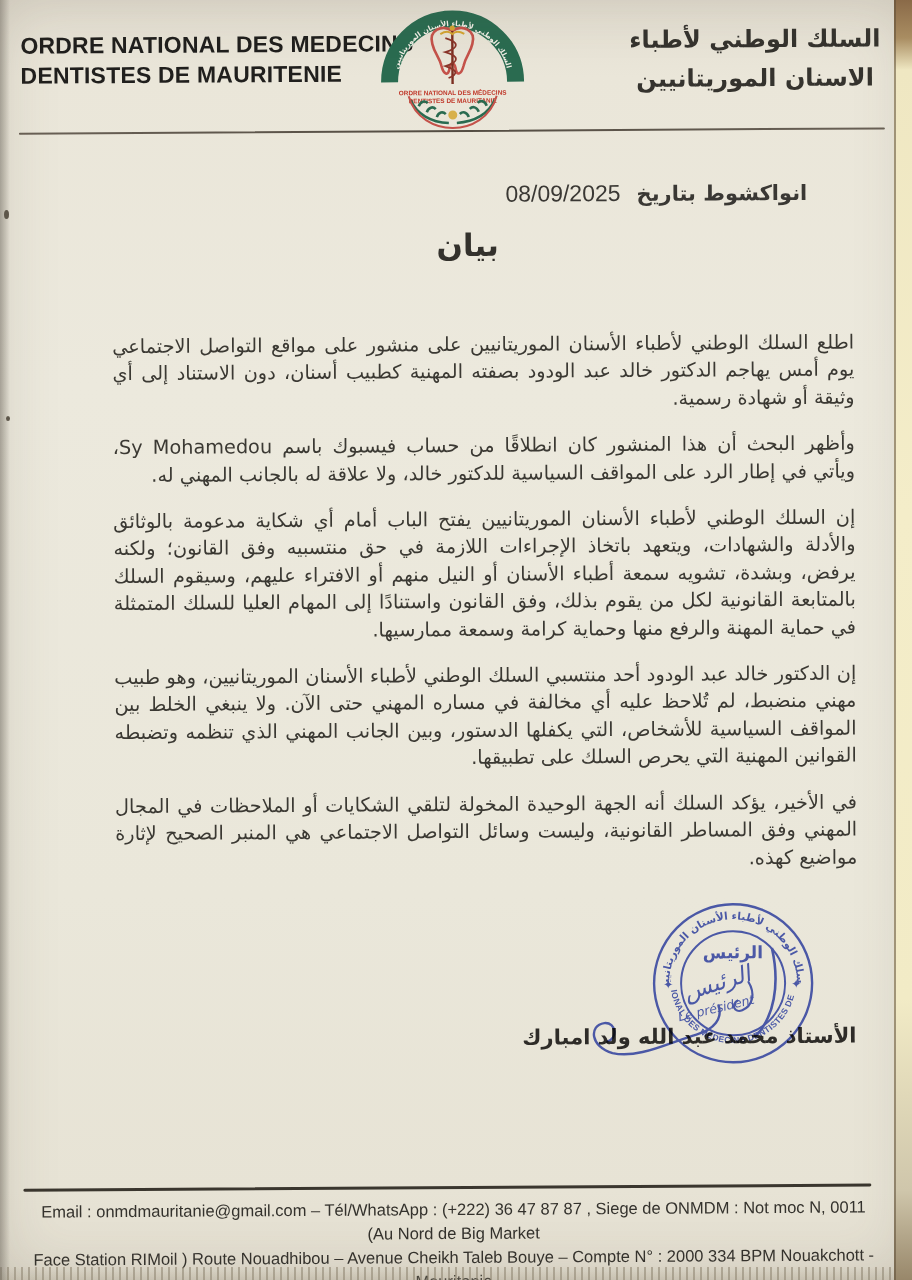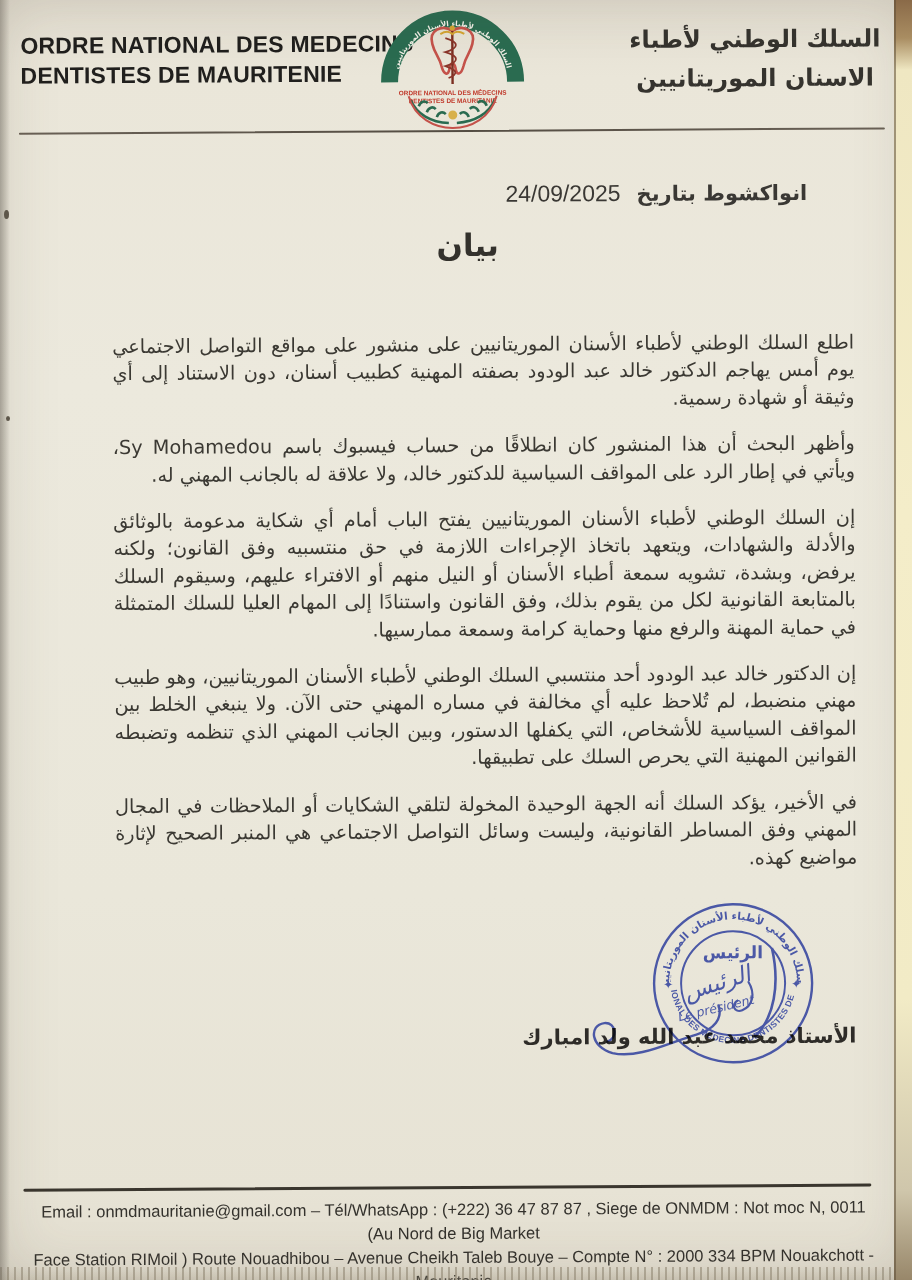--- a/index.html
+++ b/index.html
@@ -98,21 +98,21 @@
 
     <div class="ar-title">
       <div>السلك الوطني لأطباء</div>
       <div>الاسنان الموريتانيين</div>
     </div>
 
     <div class="header-rule"></div>
 
     <div class="dateline">
       <span class="lbl">انواكشوط بتاريخ</span>
-      <span class="num">24/09/2025</span>
+      <span class="num">08/09/2025</span>
     </div>
 
     <div class="doc-title">بيان</div>
 
     <div class="bodytext" lang="ar">
       <p>اطلع السلك الوطني لأطباء الأسنان الموريتانيين على منشور على مواقع التواصل الاجتماعي يوم أمس يهاجم الدكتور خالد عبد الودود بصفته المهنية كطبيب أسنان، دون الاستناد إلى أي وثيقة أو شهادة رسمية.</p>
       <p>وأظهر البحث أن هذا المنشور كان انطلاقًا من حساب فيسبوك باسم Sy Mohamedou، ويأتي في إطار الرد على المواقف السياسية للدكتور خالد، ولا علاقة له بالجانب المهني له.</p>
       <p>إن السلك الوطني لأطباء الأسنان الموريتانيين يفتح الباب أمام أي شكاية مدعومة بالوثائق والأدلة والشهادات، ويتعهد باتخاذ الإجراءات اللازمة في حق منتسبيه وفق القانون؛ ولكنه يرفض، وبشدة، تشويه سمعة أطباء الأسنان أو النيل منهم أو الافتراء عليهم، وسيقوم السلك بالمتابعة القانونية لكل من يقوم بذلك، وفق القانون واستنادًا إلى المهام العليا للسلك المتمثلة في حماية المهنة والرفع منها وحماية كرامة وسمعة ممارسيها.</p>
       <p>إن الدكتور خالد عبد الودود أحد منتسبي السلك الوطني لأطباء الأسنان الموريتانيين، وهو طبيب مهني منضبط، لم تُلاحظ عليه أي مخالفة في مساره المهني حتى الآن. ولا ينبغي الخلط بين المواقف السياسية للأشخاص، التي يكفلها الدستور، وبين الجانب المهني الذي تنظمه وتضبطه القوانين المهنية التي يحرص السلك على تطبيقها.</p>
       <p>في الأخير، يؤكد السلك أنه الجهة الوحيدة المخولة لتلقي الشكايات أو الملاحظات في المجال المهني وفق المساطر القانونية، وليست وسائل التواصل الاجتماعي هي المنبر الصحيح لإثارة مواضيع كهذه.</p>

